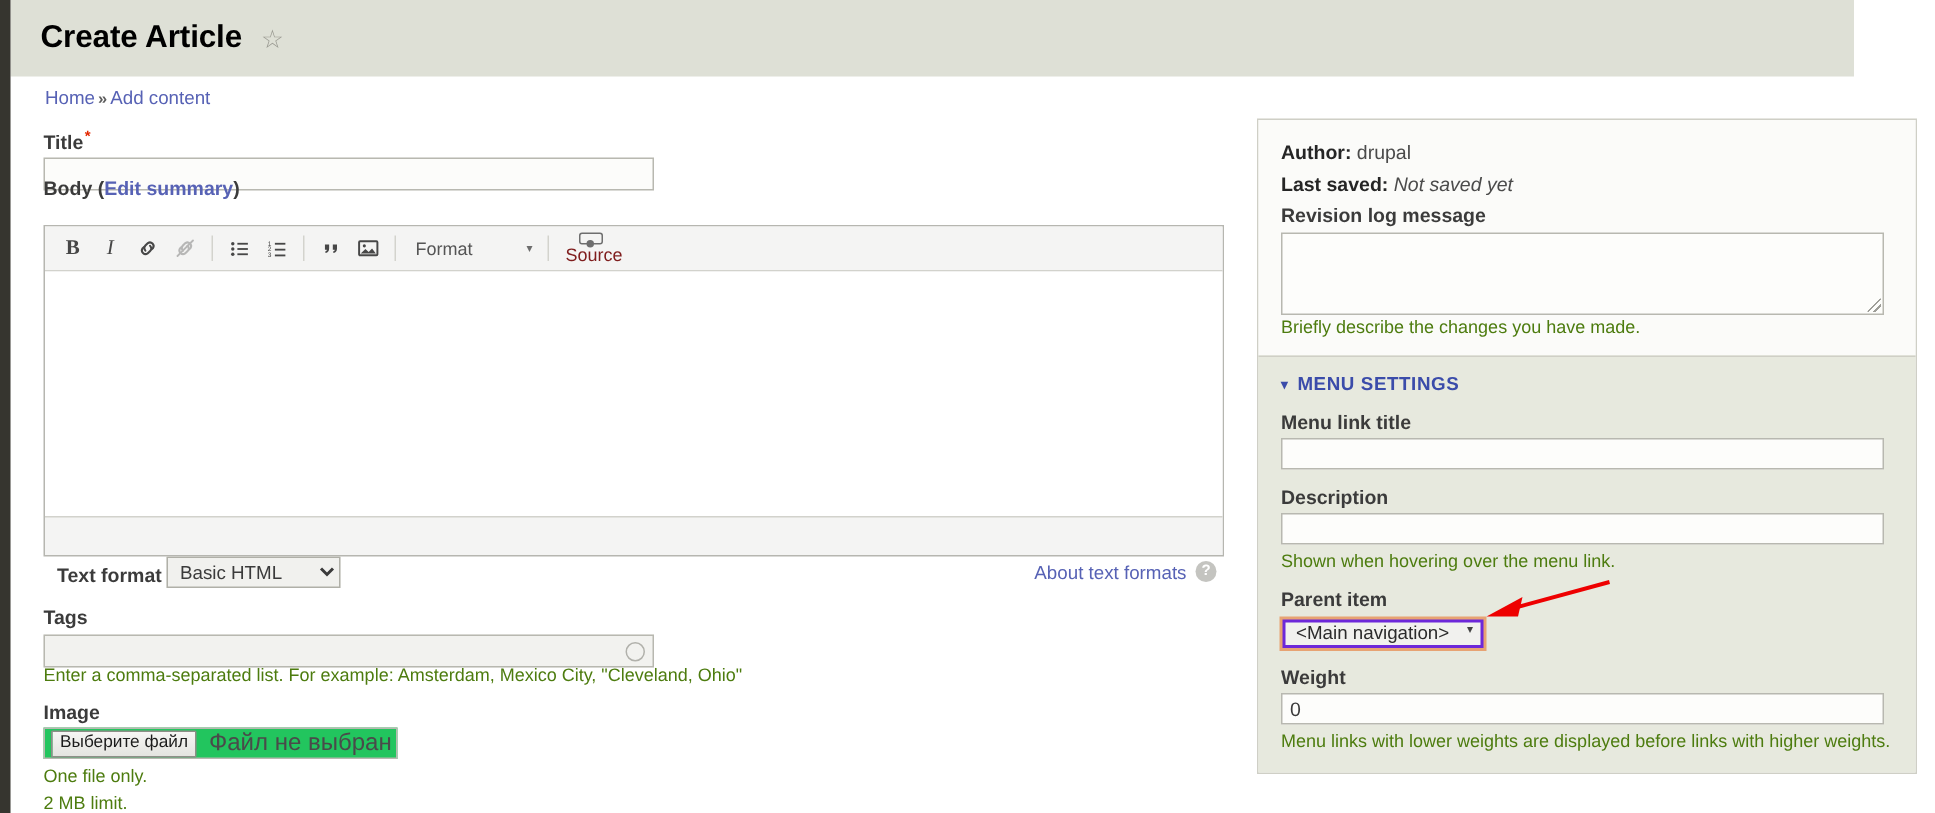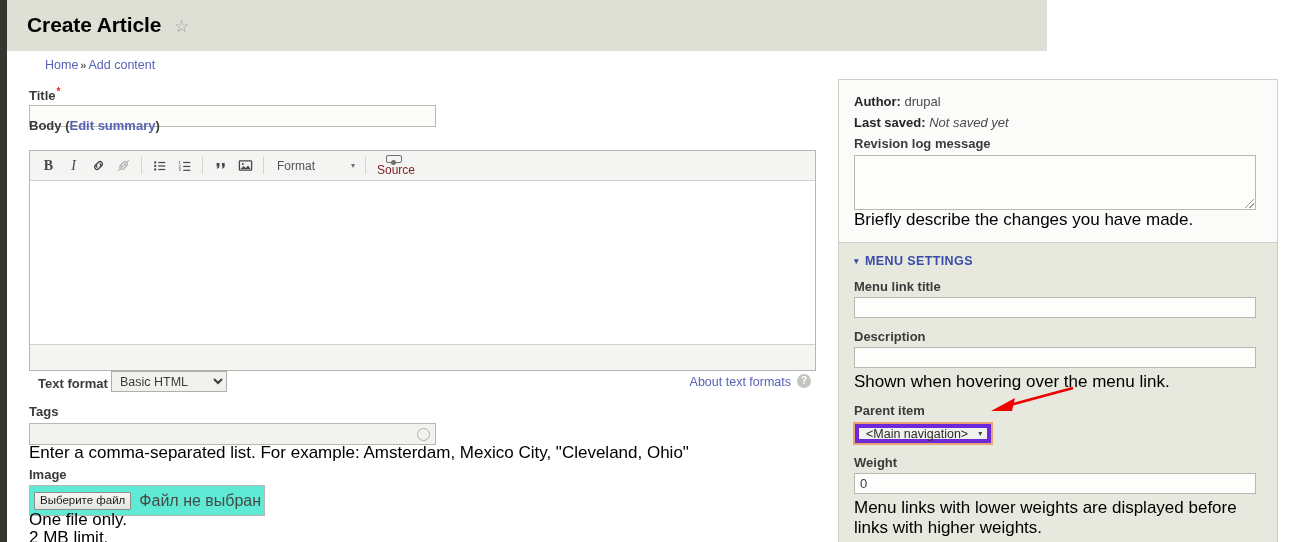--- a/index.html
+++ b/index.html
@@ -24,21 +24,21 @@
     left: 0; top: 0;
     width: 7px; height: 542px;
     background: #36352f;
     z-index: 40;
   }
 
   
   .page-header {
     position: absolute;
     left: 7px; top: 0;
-    width: 1040px; height: 51px;
+    width: 1229px; height: 51px;
     background: #dee0d6;
     box-sizing: border-box;
   }
   .page-title {
     position: absolute;
     left: 20px; top: 13px;
     font-size: 21px;
     font-weight: bold;
     color: #000000;
     letter-spacing: -0.1px;
@@ -48,21 +48,21 @@
     left: 167px; top: 18px;
     width: 17px; height: 17px;
     line-height: 17px;
     font-size: 17px;
     color: #9a9a92;
   }
 
   
   .breadcrumb {
     position: absolute;
-    left: 45px; top: 58px;
+    left: 30px; top: 58px;
     font-size: 12.5px;
     color: #5c5c5c;
   }
   .breadcrumb a {
     color: #5762b5;
     text-decoration: none;
   }
   .breadcrumb .sep {
     color: #5c5c5c;
     margin: 0 2px;
@@ -77,22 +77,22 @@
     color: #3b3b3b;
   }
   .req-mark {
     color: #e32700;
     font-size: 13px;
     margin-left: 1px;
     vertical-align: super;
     font-size: 10px;
   }
   .desc {
-    font-size: 17px;
-    color: #000000;
+    font-size: 12px;
+    color: #4d7c0f;
   }
   .textfield {
     box-sizing: border-box;
     background: #fcfcfa;
     border: 1px solid #b8b8b0;
     font-family: "Liberation Sans", sans-serif;
     font-size: 13px;
     color: #3b3b3b;
     padding: 2px 5px;
     outline: none;
@@ -256,23 +256,23 @@
     border: 1px solid #b1b1ab;
     border-radius: 50%;
     background: #f2f2ef;
   }
   #tags-desc { position: absolute; left: 0; top: 363px; }
 
   
   #image-label { position: absolute; left: 0; top: 387px; }
   #file-field {
     position: absolute; left: 0; top: 405px;
-    width: 236px; height: 31px;
+    width: 236px; height: 21px;
     border: 1px solid #b8b8b0;
-    background: #5eead4;
+    background: #22c55e;
     box-sizing: border-box;
     display: flex;
     align-items: center;
     padding: 0 4px;
   }
   #file-button {
     height: 16px;
     border: 1px solid #8e8e88;
     background: linear-gradient(#f6f6f4, #e4e4e0);
     font-size: 11.5px;
@@ -383,25 +383,24 @@
     width: 402px; height: 21px;
     background: #fdfdfb;
     border: 1px solid #b8b8b0;
     box-sizing: border-box;
     display: block;
   }
   .sb-desc { display: block; margin-top: 4px; }
   #parent-select {
     margin-top: 2px;
     display: inline-flex;
-    align-items: center;
     justify-content: space-between;
     height: 21px;
     background: #f1f1ee;
-    border: 5px solid #6d28d9;
+    border: 3px solid #6d28d9;
     outline: 2px solid #e7a373;
     outline-offset: -1px;
     font-size: 12.5px;
     color: #2b2b2b;
     padding: 0 5px 0 7px;
     min-width: 136px;
     box-sizing: border-box;
     cursor: pointer;
   }
   #parent-select .carat { font-size: 8px; margin-left: 10px; color: #444; }

